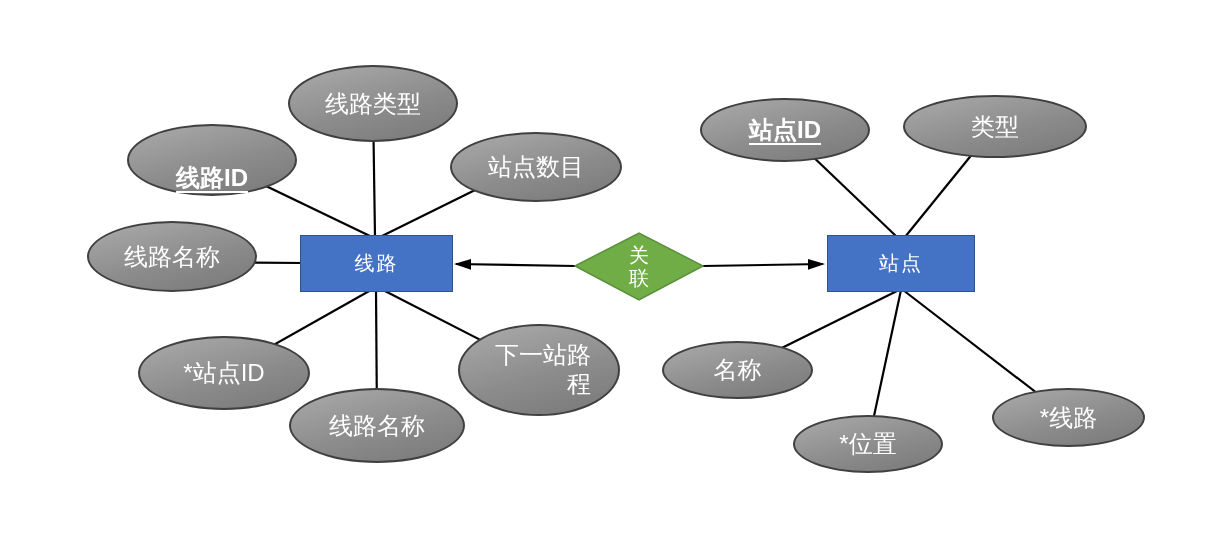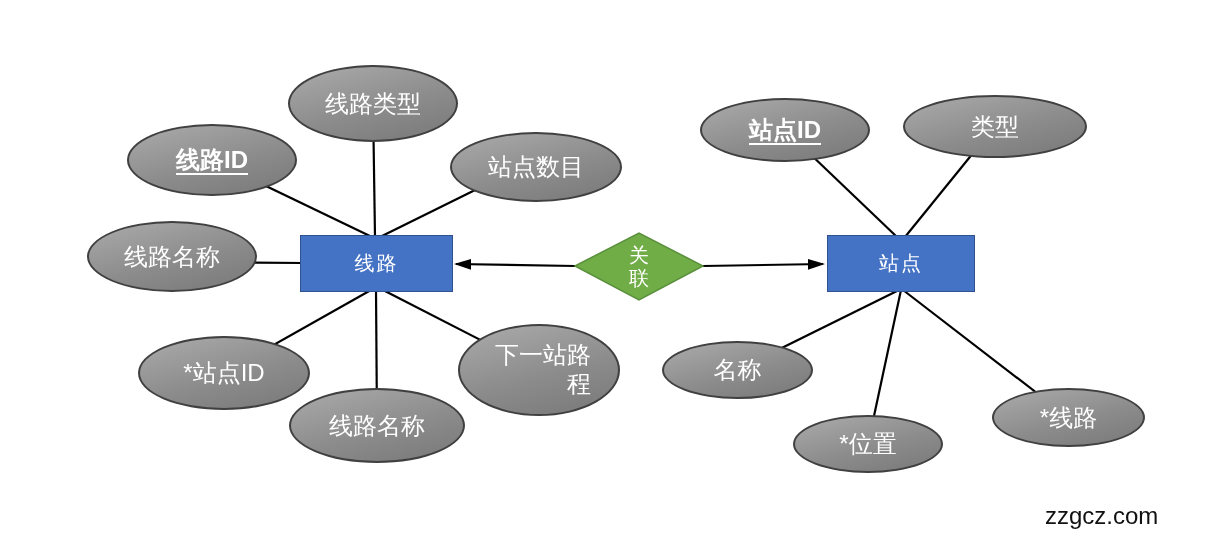--- a/index.html
+++ b/index.html
@@ -77,21 +77,21 @@
     word-break: break-all;
   }
   .watermark {
     position: absolute;
     left: 1045px; top: 502px;
     font-size: 24px;
     color: var(--watermark-text, #111);
   }
   
   .n-line-type      { left:288px;  top:65px;  width:170px; height:77px; }
-  .n-line-id        { left:127px;  top:124px; width:170px; height:72px; }
+  .n-line-id        { left:127px;  top:124px; width:170px; height:72px;align-items:flex-end; }
   .n-station-count  { left:450px;  top:132px; width:172px; height:70px; }
   .n-line-name      { left:87px;   top:221px; width:170px; height:71px; }
   .n-fk-station-id  { left:138px;  top:336px; width:172px; height:74px; }
   .n-station-order  { left:289px;  top:388px; width:176px; height:75px; }
   .n-next-distance  { left:458px;  top:324px; width:162px; height:92px; }
   .n-station-id     { left:700px;  top:98px;  width:170px; height:64px; }
   .n-type           { left:903px;  top:95px;  width:184px; height:63px; }
   .n-name           { left:662px;  top:341px; width:151px; height:58px; }
   .n-location       { left:793px;  top:415px; width:150px; height:58px; }
   .n-lines          { left:992px;  top:388px; width:153px; height:59px; }
@@ -172,14 +172,13 @@
     <span>线路</span>
   </div>
   <div class="node entity e-station">
     <span>站点</span>
   </div>
 
   <div class="diamond-label">
     <span>关联</span>
   </div>
 
-  <div class="watermark">zzgcz.com</div>
 </div>
 
 </body></html>

